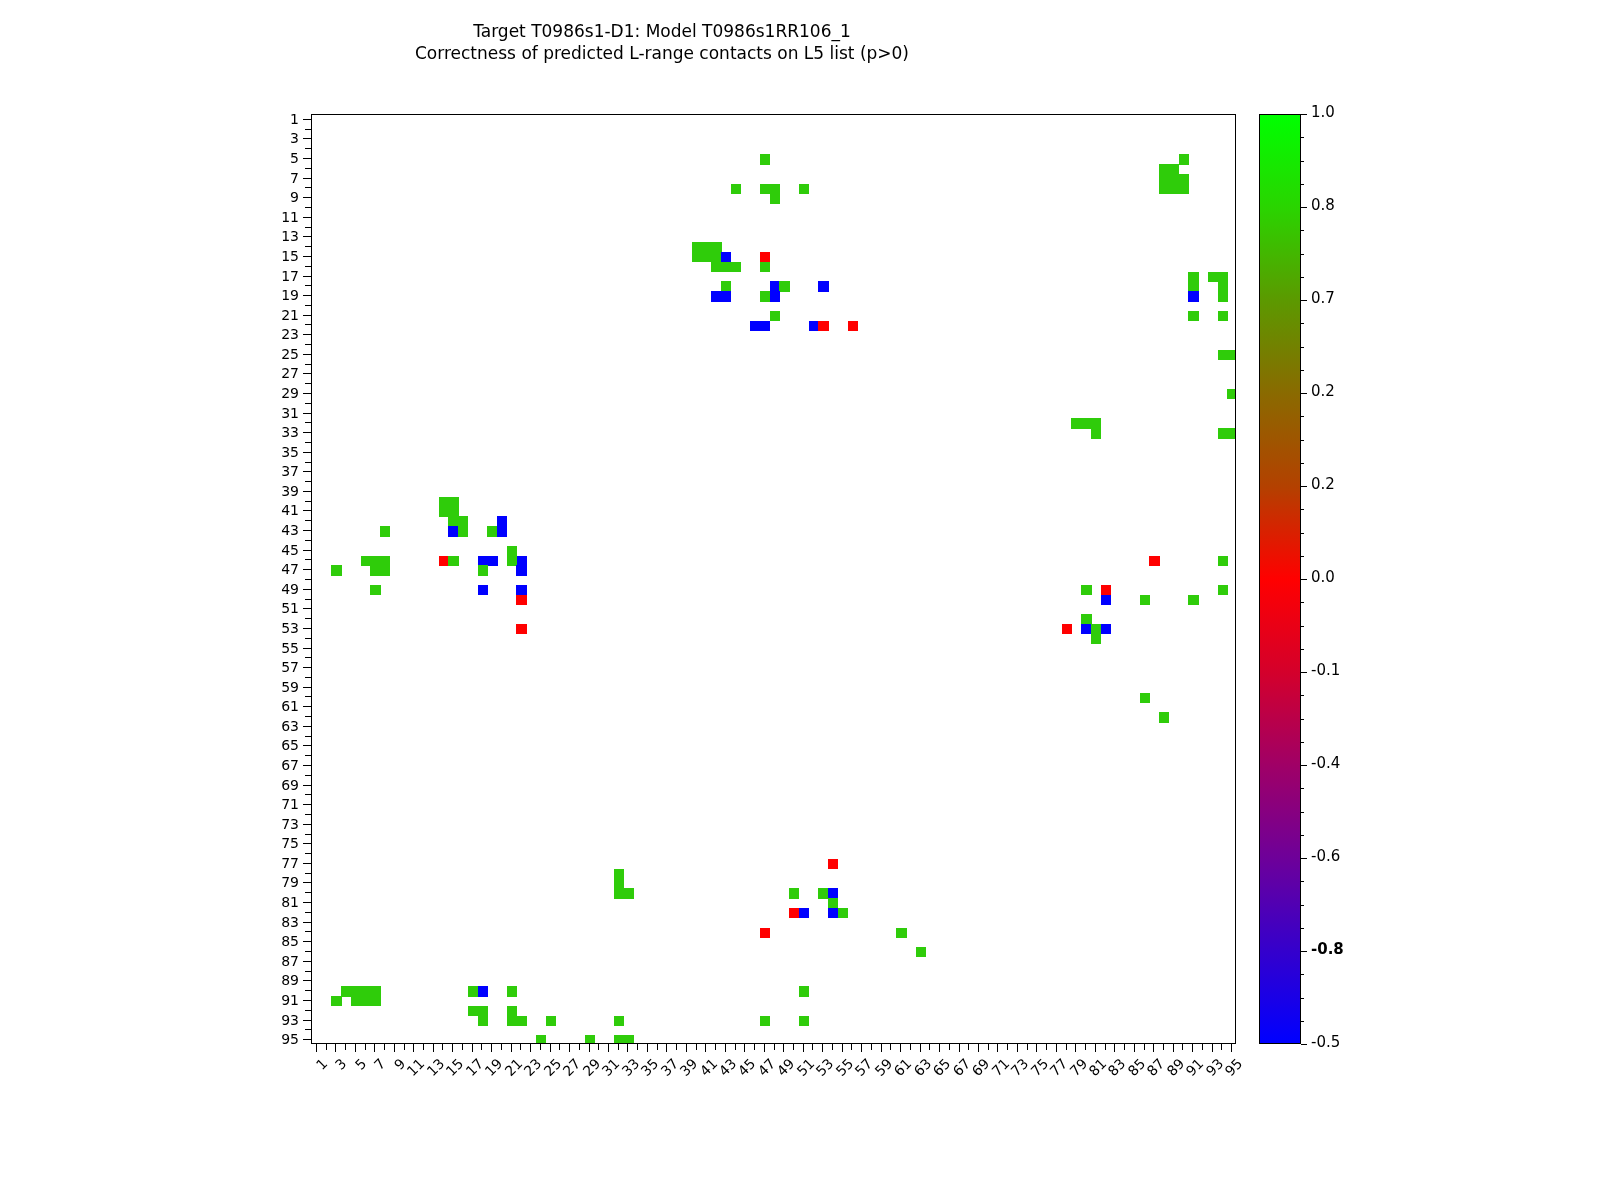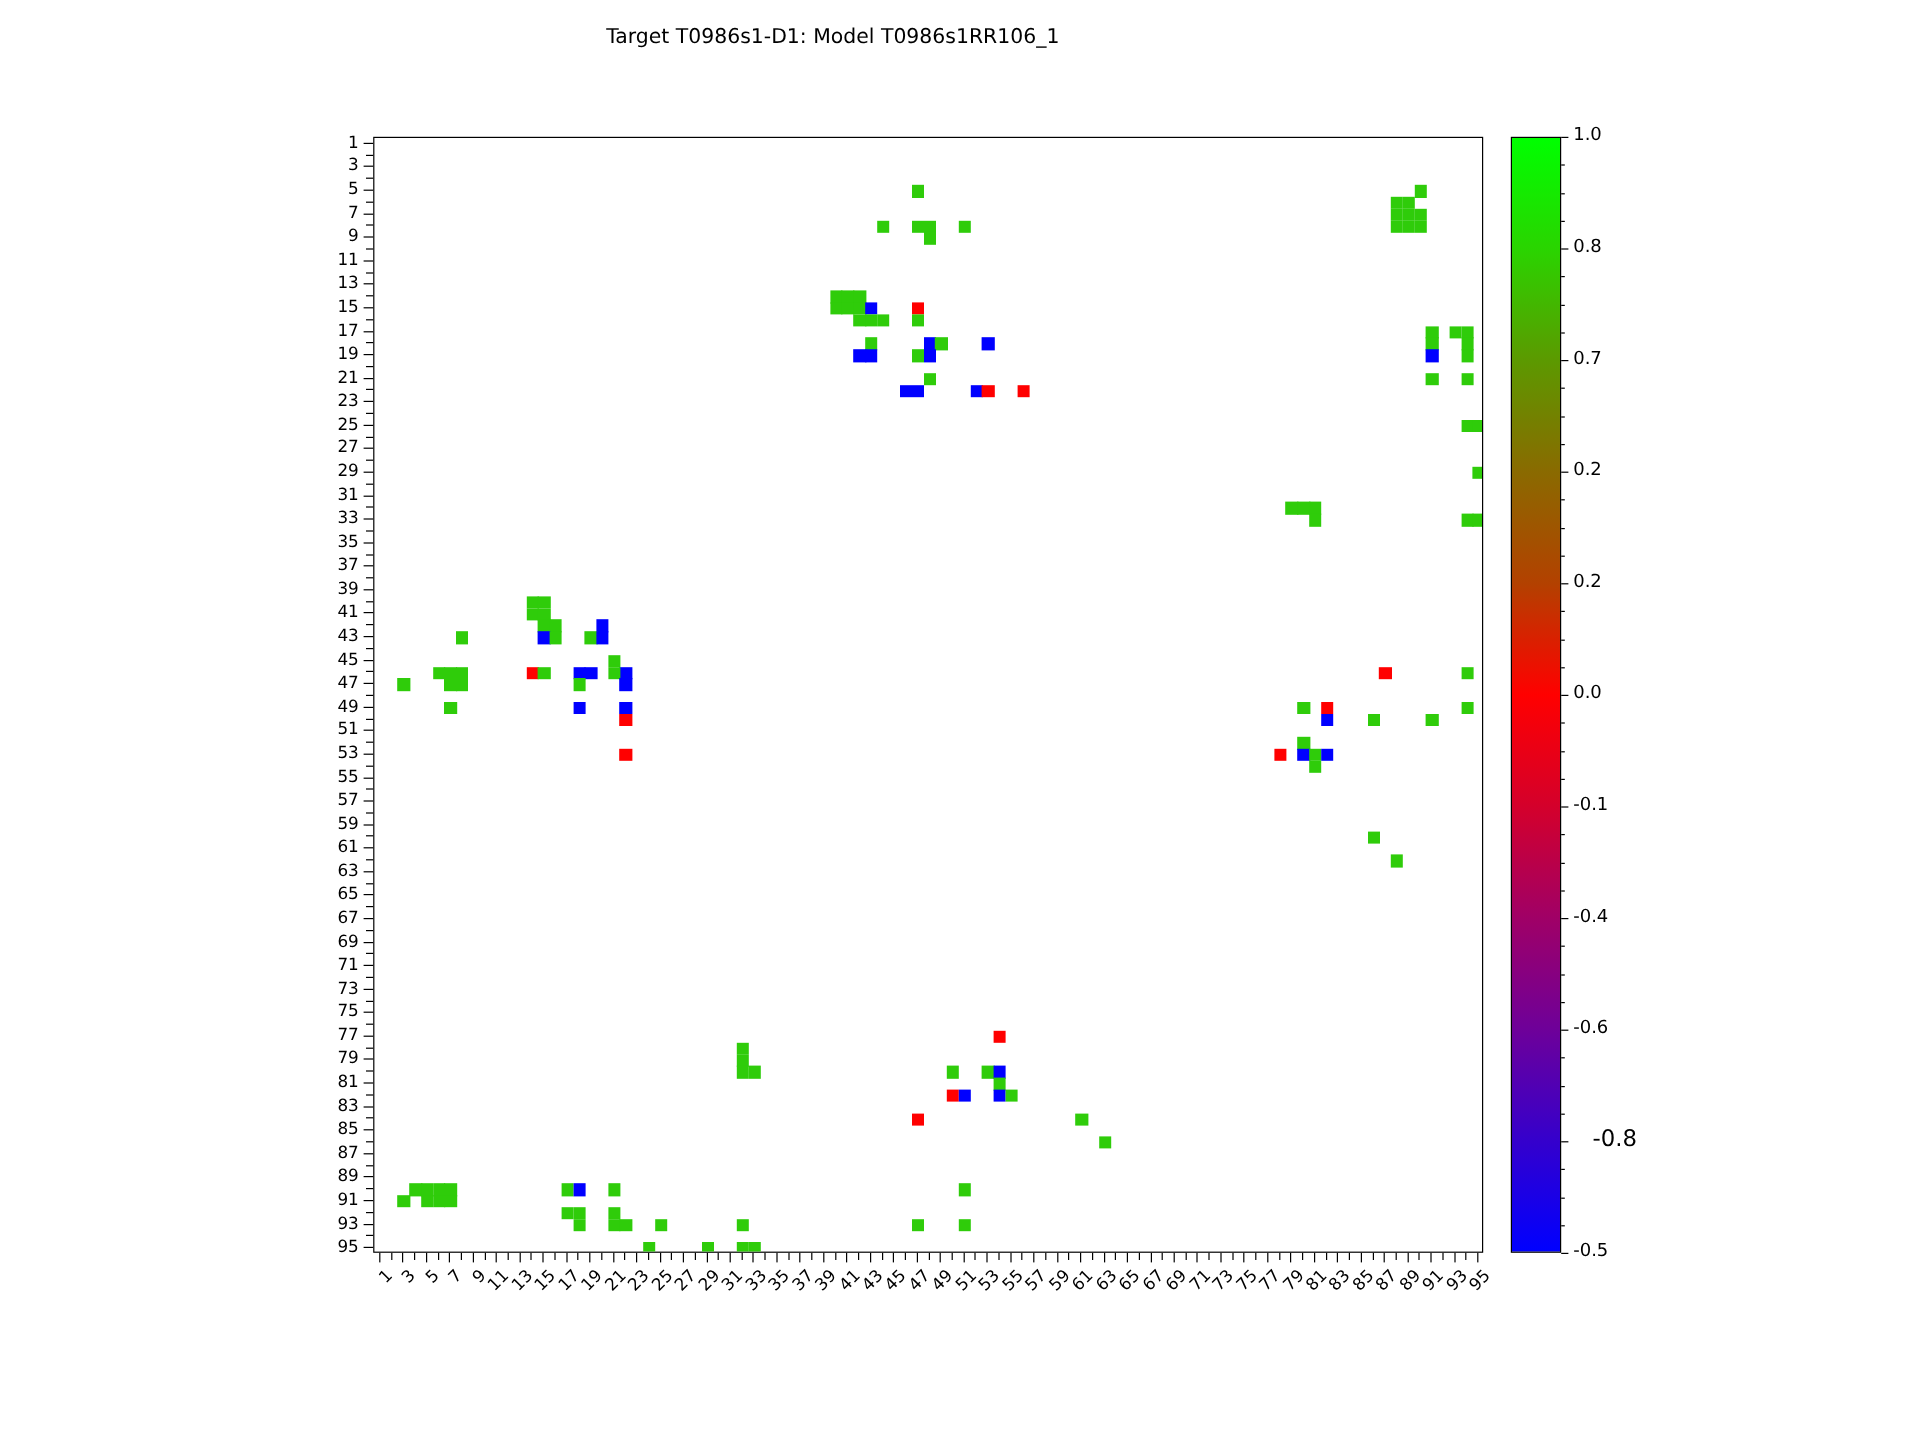--- a/index.html
+++ b/index.html
@@ -26,21 +26,20 @@
   
   .suptitle {
     position: absolute;
     left: 0;
     width: 1324px;
     text-align: center;
     font-size: 17px;
     line-height: 22px;
     color: #000;
     white-space: pre;
-    margin-left: 32px;
   }
   #suptitle-line1 { top: 20px; }
   #suptitle-line2 { top: 42px; }
 
   .axtitle {
     position: absolute;
     left: 311px;
     width: 925px;
     text-align: center;
     top: 88px;
@@ -109,20 +108,21 @@
     border: 1px solid #000;
     box-sizing: border-box;
   }
 </style>
 </head>
 <body>
 
 <div id="root">
 
   <div class="suptitle" id="suptitle-line1">Target T0986s1-D1: Model T0986s1RR106_1</div>
+  <div class="suptitle" id="suptitle-line2">Correctness of predicted L-range contacts on L5 list (p&gt;0)</div>
 
 
   <div id="plot-frame">
     <div id="cells-layer">
         <div class="cell" style="left: 447.895px; top: 39.1579px; width: 10.3368px; height: 10.3895px; background: rgb(47, 204, 10);"></div>
         <div class="cell" style="left: 866.579px; top: 39.1579px; width: 10.3368px; height: 10.3895px; background: rgb(47, 204, 10);"></div>
         <div class="cell" style="left: 847.105px; top: 48.9474px; width: 10.3368px; height: 10.3895px; background: rgb(47, 204, 10);"></div>
         <div class="cell" style="left: 856.842px; top: 48.9474px; width: 10.3368px; height: 10.3895px; background: rgb(47, 204, 10);"></div>
         <div class="cell" style="left: 847.105px; top: 58.7368px; width: 10.3368px; height: 10.3895px; background: rgb(47, 204, 10);"></div>
         <div class="cell" style="left: 856.842px; top: 58.7368px; width: 10.3368px; height: 10.3895px; background: rgb(47, 204, 10);"></div>
@@ -673,21 +673,21 @@
       <div style="position: absolute; left: 52px; top: 363px; font-size: 15px; line-height: 15px; white-space: pre;">0.2</div>
       <div style="position: absolute; left: 42px; top: 465px; width: 6px; height: 0px; border-top: 1px solid rgb(0, 0, 0);"></div>
       <div style="position: absolute; left: 52px; top: 456px; font-size: 15px; line-height: 15px; white-space: pre;">0.0</div>
       <div style="position: absolute; left: 42px; top: 558px; width: 6px; height: 0px; border-top: 1px solid rgb(0, 0, 0);"></div>
       <div style="position: absolute; left: 52px; top: 549px; font-size: 15px; line-height: 15px; white-space: pre;">-0.1</div>
       <div style="position: absolute; left: 42px; top: 651px; width: 6px; height: 0px; border-top: 1px solid rgb(0, 0, 0);"></div>
       <div style="position: absolute; left: 52px; top: 642px; font-size: 15px; line-height: 15px; white-space: pre;">-0.4</div>
       <div style="position: absolute; left: 42px; top: 744px; width: 6px; height: 0px; border-top: 1px solid rgb(0, 0, 0);"></div>
       <div style="position: absolute; left: 52px; top: 735px; font-size: 15px; line-height: 15px; white-space: pre;">-0.6</div>
       <div style="position: absolute; left: 42px; top: 837px; width: 6px; height: 0px; border-top: 1px solid rgb(0, 0, 0);"></div>
-      <div style="position: absolute; left: 68px; top: 828px; font-size: 19px; line-height: 15px; white-space: pre;">-0.8</div>
+      <div style="position: absolute; left: 52px; top: 828px; font-size: 15px; line-height: 15px; white-space: pre; font-weight: bold;">-0.8</div>
       <div style="position: absolute; left: 42px; top: 930px; width: 6px; height: 0px; border-top: 1px solid rgb(0, 0, 0);"></div>
       <div style="position: absolute; left: 52px; top: 921px; font-size: 15px; line-height: 15px; white-space: pre;">-0.5</div>
       <div style="position: absolute; left: 42px; top: 906.75px; width: 3px; height: 0px; border-top: 1px solid rgb(0, 0, 0);"></div>
       <div style="position: absolute; left: 42px; top: 883.5px; width: 3px; height: 0px; border-top: 1px solid rgb(0, 0, 0);"></div>
       <div style="position: absolute; left: 42px; top: 860.25px; width: 3px; height: 0px; border-top: 1px solid rgb(0, 0, 0);"></div>
       <div style="position: absolute; left: 42px; top: 813.75px; width: 3px; height: 0px; border-top: 1px solid rgb(0, 0, 0);"></div>
       <div style="position: absolute; left: 42px; top: 790.5px; width: 3px; height: 0px; border-top: 1px solid rgb(0, 0, 0);"></div>
       <div style="position: absolute; left: 42px; top: 767.25px; width: 3px; height: 0px; border-top: 1px solid rgb(0, 0, 0);"></div>
       <div style="position: absolute; left: 42px; top: 720.75px; width: 3px; height: 0px; border-top: 1px solid rgb(0, 0, 0);"></div>
       <div style="position: absolute; left: 42px; top: 697.5px; width: 3px; height: 0px; border-top: 1px solid rgb(0, 0, 0);"></div>

